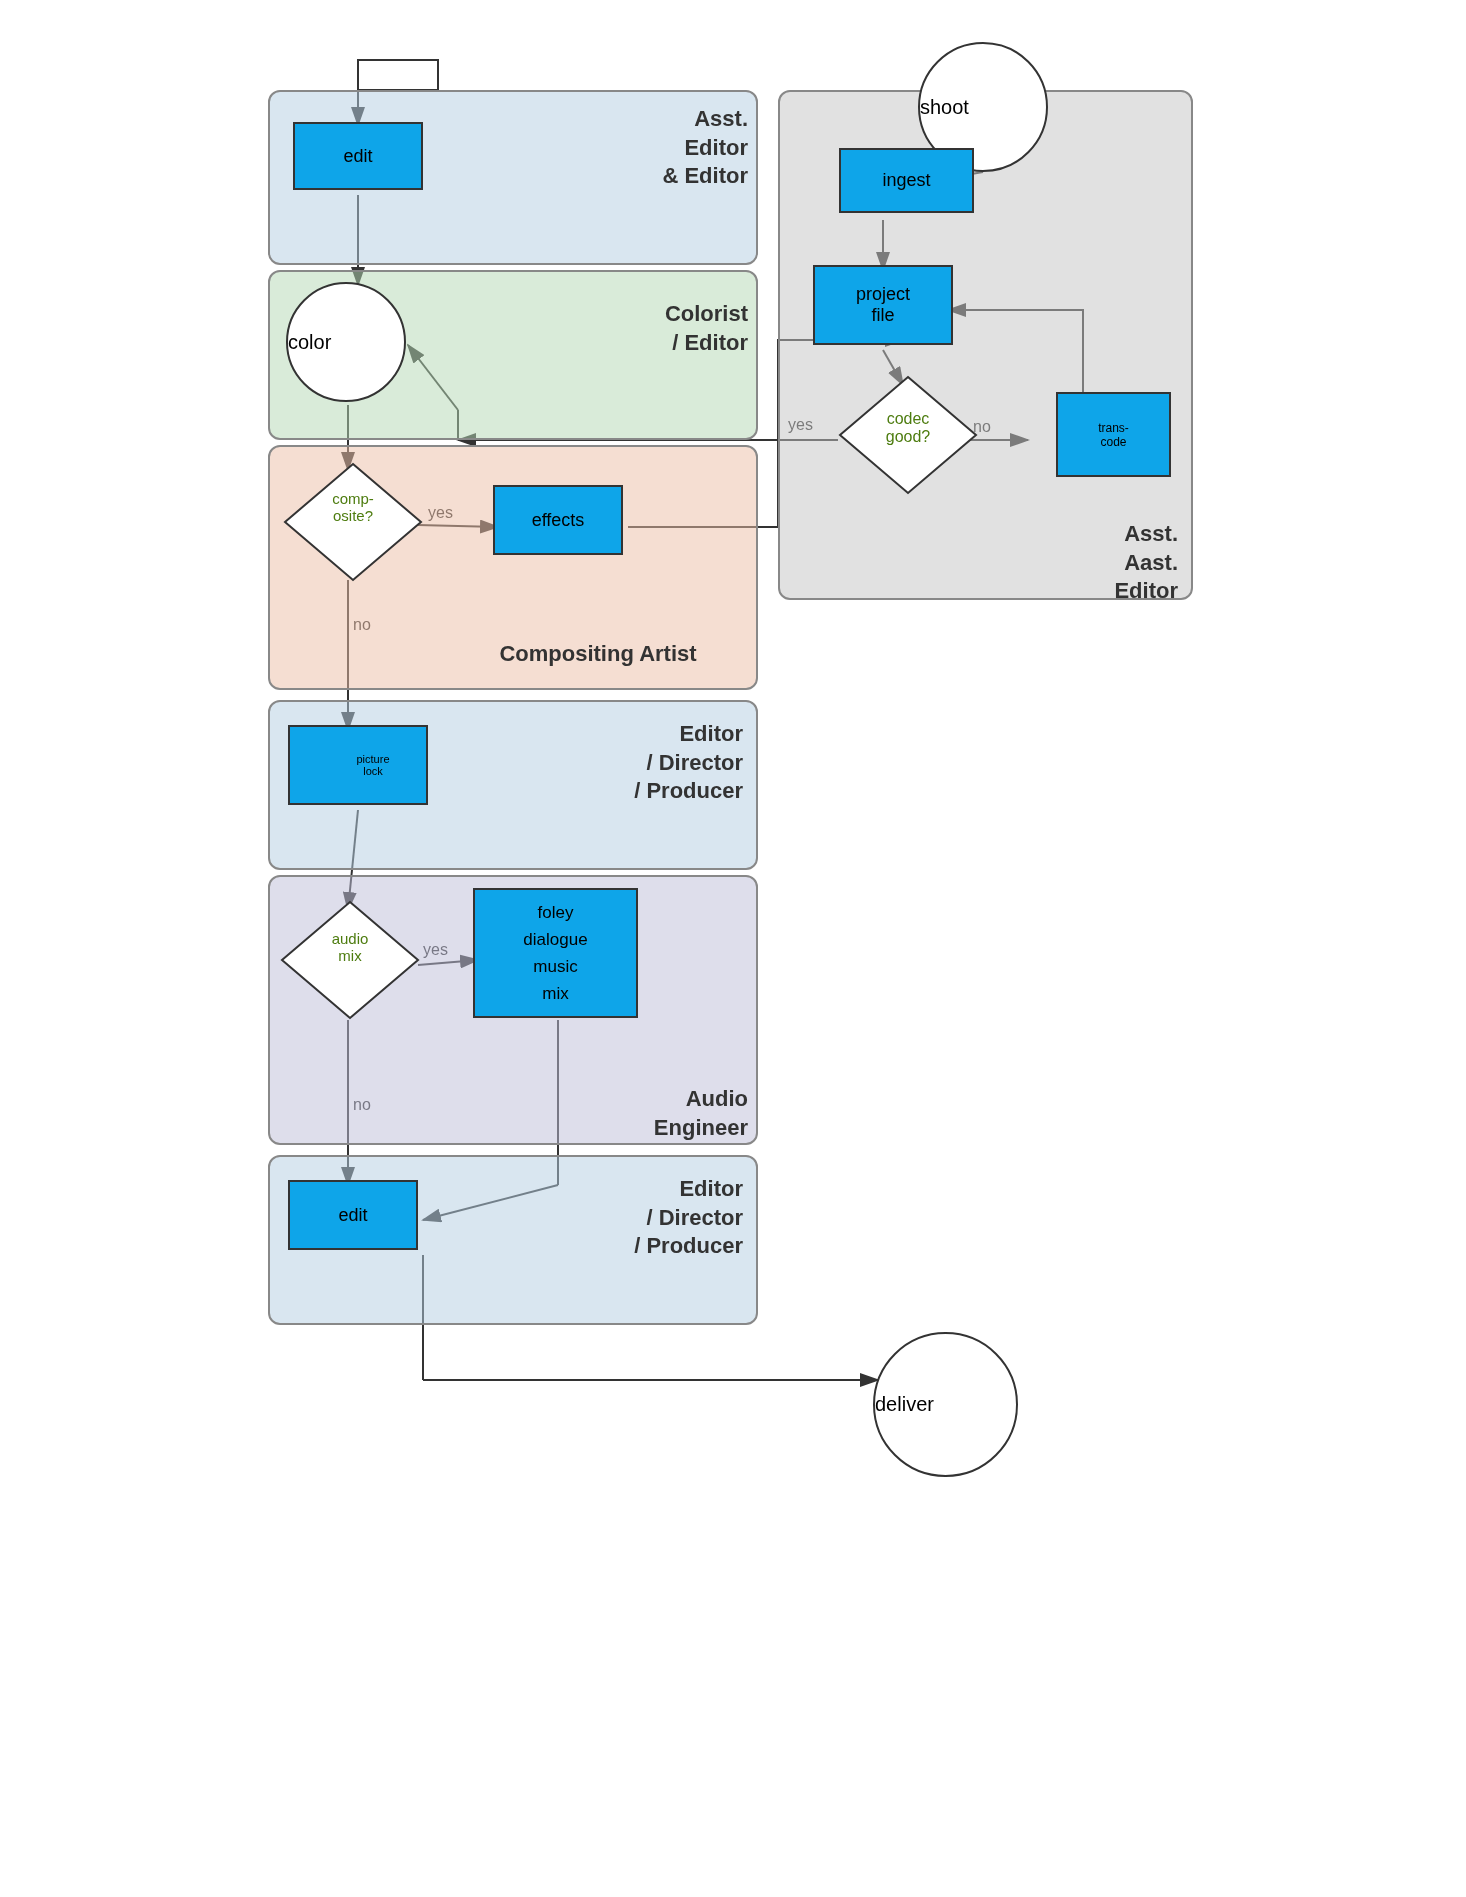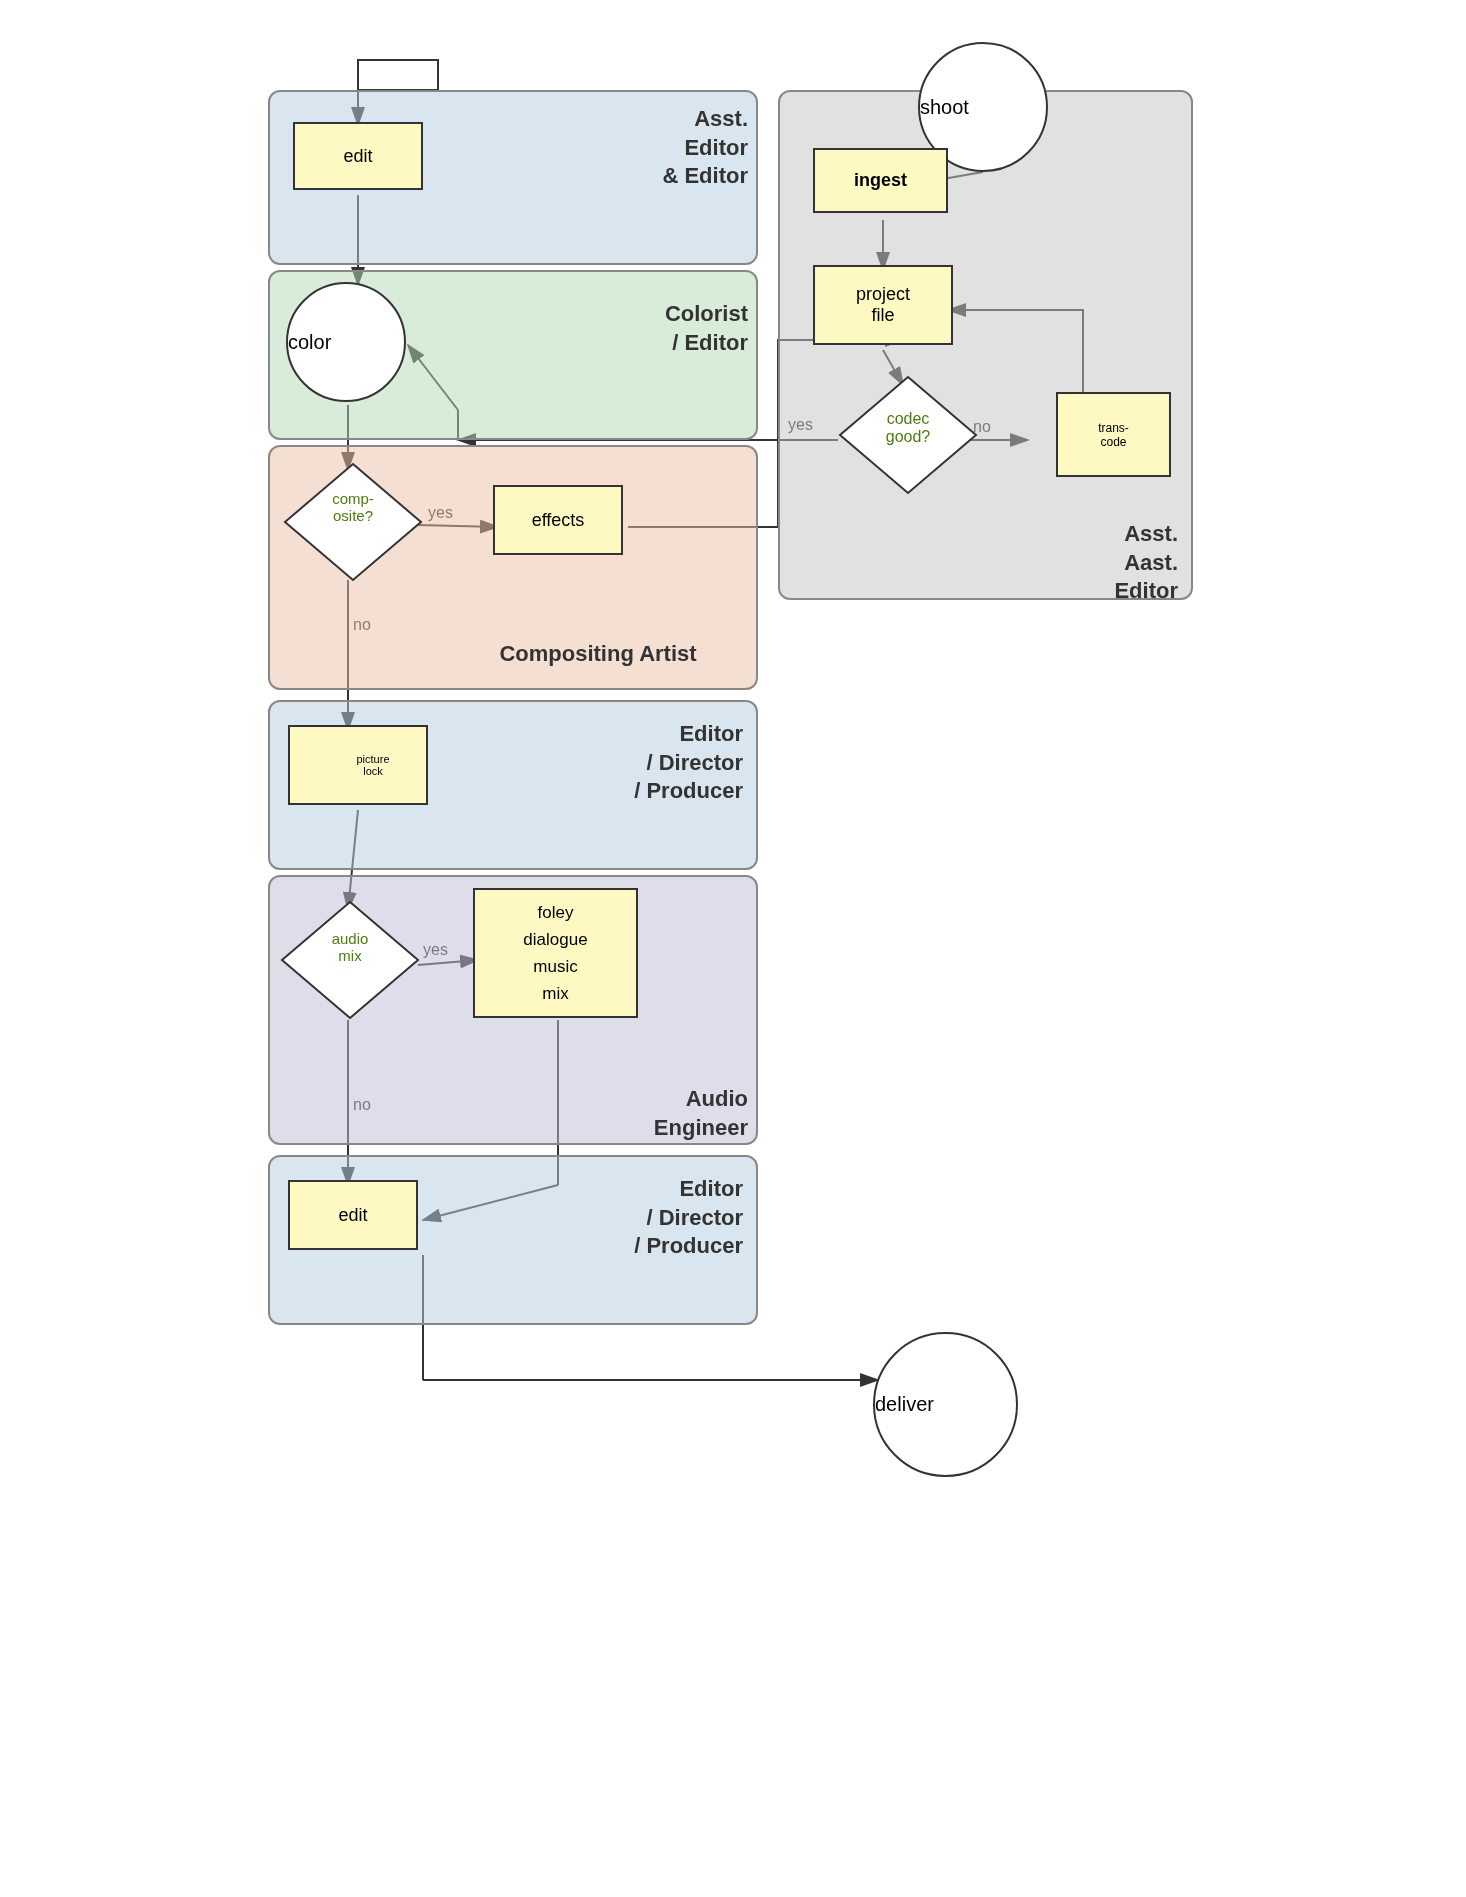--- a/index.html
+++ b/index.html
@@ -29,21 +29,21 @@
       font-size: 22px;
       font-weight: bold;
       text-align: right;
       line-height: 1.3;
       color: #333;
     }
     
     .box {
       position: absolute;
       border: 2px solid #333;
-      background: #fef9c3;
+      background: #0ea5e9;
       display: flex;
       align-items: center;
       justify-content: center;
       text-align: center;
       font-size: 18px;
       font-weight: normal;
     }
     .diamond-wrapper {
       position: absolute;
     }
@@ -175,21 +175,21 @@
   <div class="region" style="background:rgba(195,195,195,0.5); left:520px; top:60px; width:415px; height:510px;">
   </div>
   <div class="region-label" style="left:720px; top:490px; width:200px; text-align:right;">
     Asst.<br>Aast.<br>Editor
   </div>
 
   <div class="circle" style="left:660px; top:12px; width:130px; height:130px; font-size:20px;">
     <span>shoot</span>
   </div>
 
-  <div class="box" style="left:555px; top:118px; width:135px; height:65px; font-size:18px;font-weight:bold;">
+  <div class="box" style="left:581px; top:118px; width:135px; height:65px; font-size:18px;">
     <span>ingest</span>
   </div>
 
   <div class="box" style="left:555px; top:235px; width:140px; height:80px; font-size:18px;">
     <span>project<br>file</span>
   </div>
 
   <div class="diamond-wrapper" style="left:580px; top:345px; width:140px; height:120px;">
     <svg width="140" height="120">
       <polygon points="70,2 138,60 70,118 2,60" fill="white" stroke="#333" stroke-width="2"></polygon>

